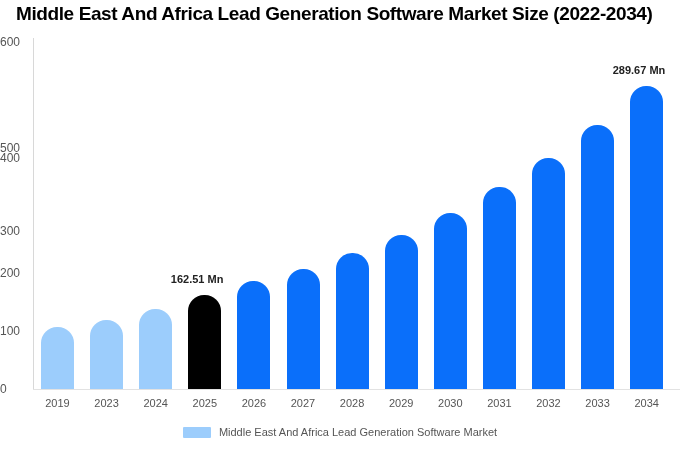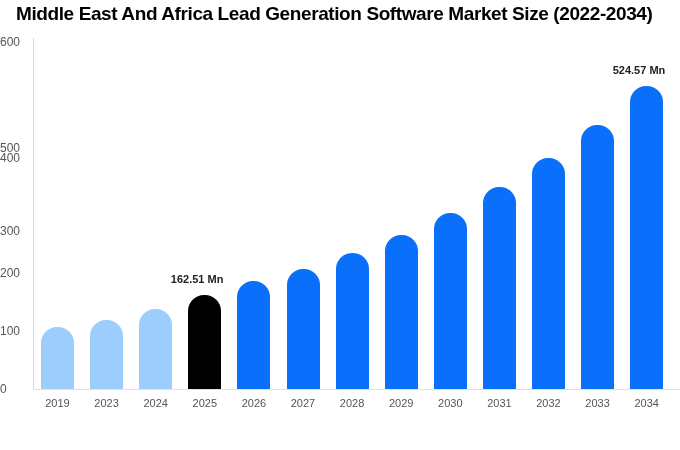--- a/index.html
+++ b/index.html
@@ -137,20 +137,24 @@
       <div class="y-tick-label" style="top: 151.667px;">400</div>
       <div class="y-tick-label" style="top: 93.8333px; margin-top: 48px;">500</div>
       <div class="y-tick-label" style="top: 36px;">600</div>
     </div>
 
   <div id="y-axis-line"></div>
   <div id="x-axis-line"></div>
 
   <div id="plot-area"></div>
 
+  <div id="legend">
+    <div id="legend-swatch" style="background: rgb(156, 205, 252);"></div>
+    <div id="legend-label">Middle East And Africa Lead Generation Software Market</div>
+  </div>
 
 <div class="bar-slot" style="left: 41px;">
       <div class="bar" style="height: 61.8817px; background: rgb(156, 205, 252);"></div>
     </div>
     <div class="x-tick-label" style="left: 33px;">2019</div>
     <div class="bar-slot" style="left: 90.1px;">
       <div class="bar" style="height: 68.8217px; background: rgb(156, 205, 252);"></div>
     </div>
     <div class="x-tick-label" style="left: 82.1px;">2023</div>
     <div class="bar-slot" style="left: 139.2px;">
@@ -191,14 +195,14 @@
     </div>
     <div class="x-tick-label" style="left: 524px;">2032</div>
     <div class="bar-slot" style="left: 581.1px;">
       <div class="bar" style="height: 263.72px; background: rgb(10, 111, 250);"></div>
     </div>
     <div class="x-tick-label" style="left: 573.1px;">2033</div>
     <div class="bar-slot" style="left: 630.2px;">
       <div class="bar" style="height: 303.376px; background: rgb(10, 111, 250);"></div>
     </div>
     <div class="x-tick-label" style="left: 622.2px;">2034</div>
-    <div class="bar-value-label" style="top: 63.6237px; left: 612.7px;">524.57 Mn</div>
+    <div class="bar-value-label" style="top: 63.6237px; left: 612.7px;">289.67 Mn</div>
   </div>
 
 </body></html>

